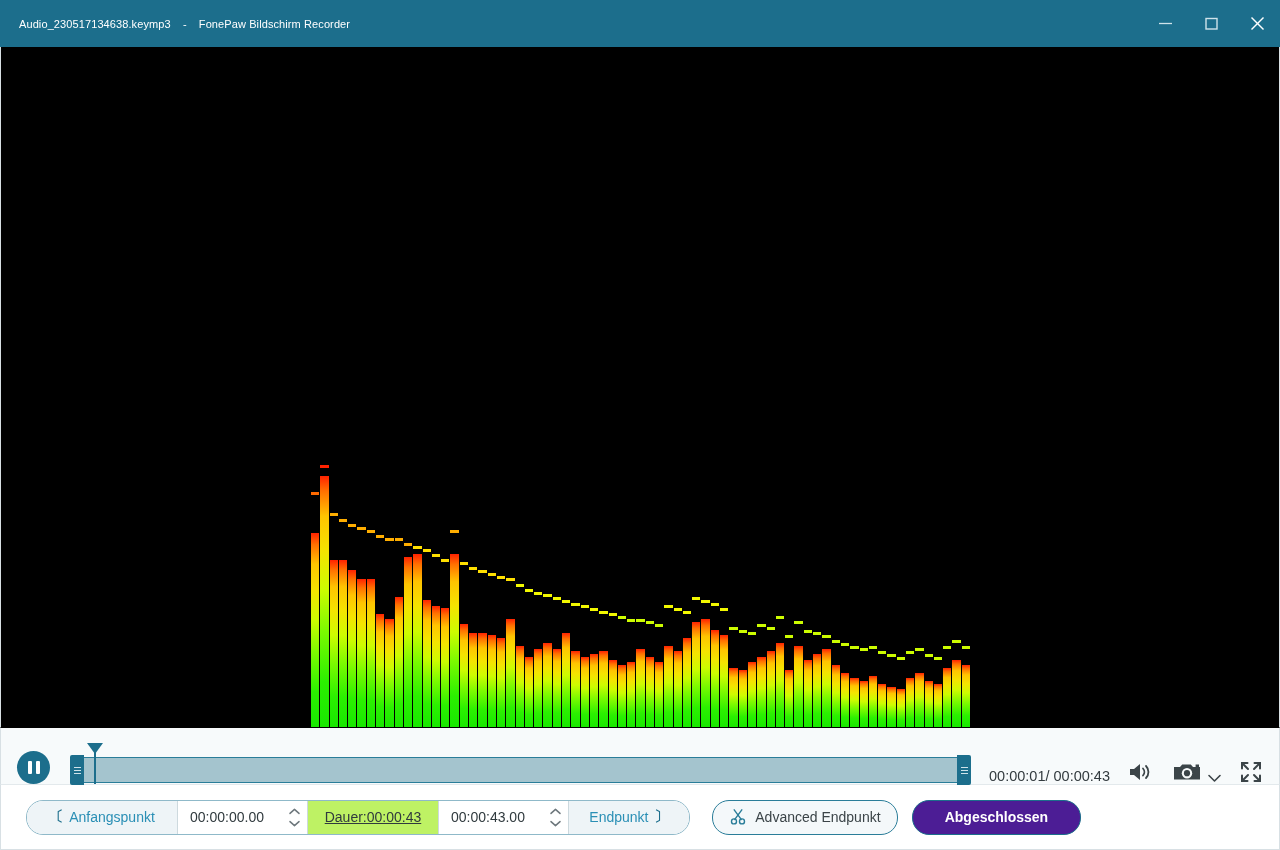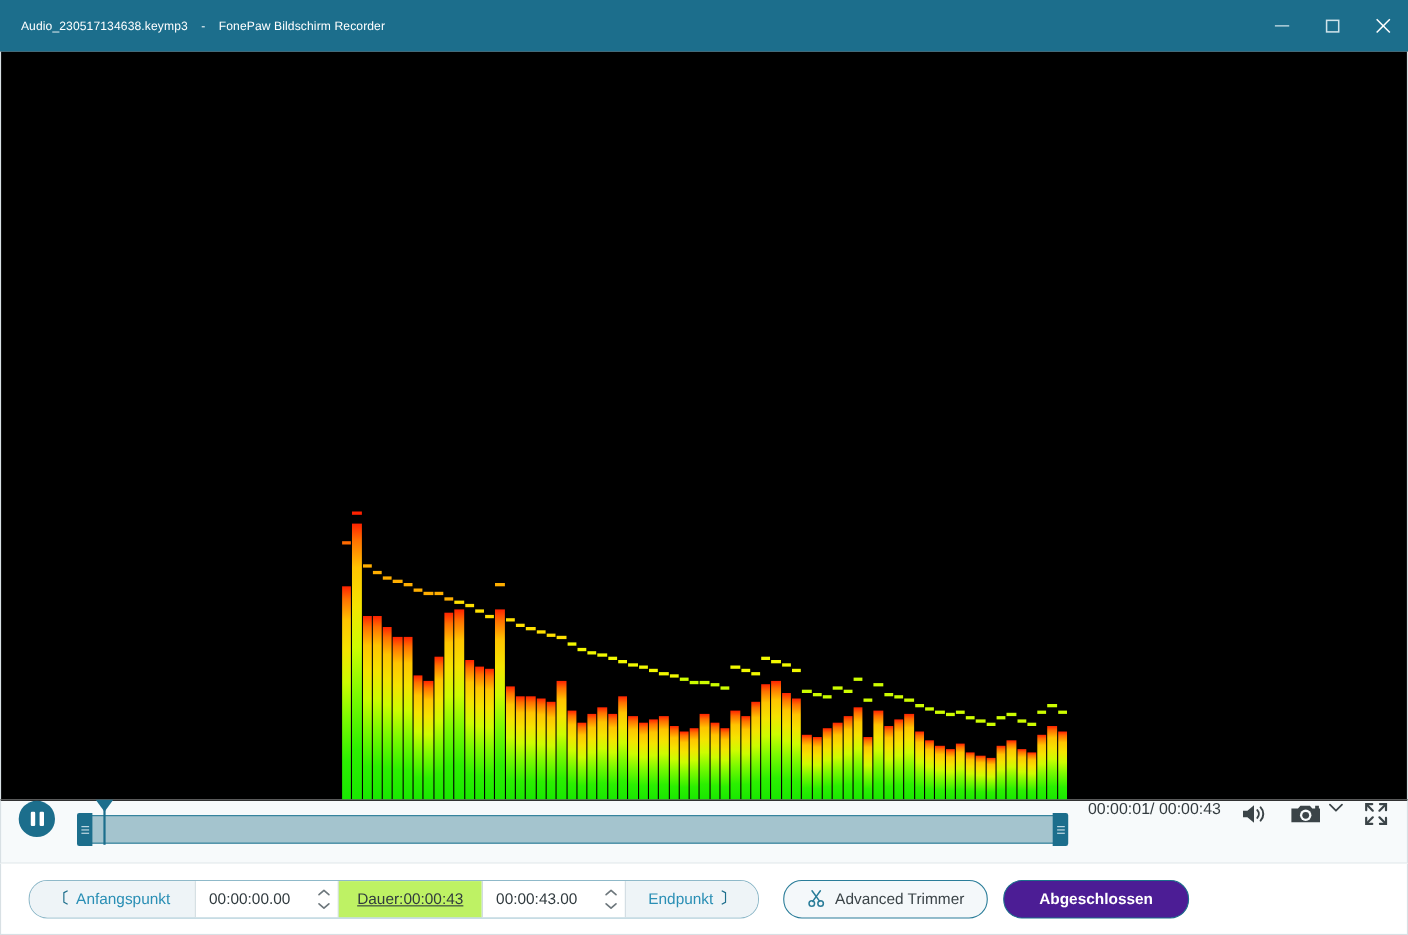--- a/index.html
+++ b/index.html
@@ -86,21 +86,21 @@
   }
 
   
   .playerbar {
     flex: 0 0 58px;
     background: #f7fafb;
     border-top: 1px solid #000;
     border-left: 1px solid #d8e0e4;
     border-right: 1px solid #d8e0e4;
     border-bottom: 1px solid #e3e9ec;
-    display: flex; align-items: flex-start;
+    display: flex; align-items: flex-end;
     padding: 0 16px 0 16px;
     position: relative;
   }
   .play-toggle {
     width: 33px; height: 33px;
     border-radius: 50%;
     background: #1c6e8c;
     display: flex; align-items: center; justify-content: center;
     cursor: pointer;
     flex: 0 0 33px;
@@ -673,21 +673,21 @@
 
     <div class="btn outline adv">
       <svg width="18" height="18" viewBox="0 0 18 18">
         <g fill="none" stroke="#2a7d99" stroke-width="1.4">
           <circle cx="5" cy="13.4" r="2.5"></circle>
           <circle cx="13" cy="13.4" r="2.5"></circle>
           <line x1="12.2" y1="11.4" x2="5.2" y2="1.8" stroke-linecap="round"></line>
           <line x1="5.8" y1="11.4" x2="12.8" y2="1.8" stroke-linecap="round"></line>
         </g>
       </svg>
-      <span>Advanced Trimmer</span>
+      <span>Advanced Endpunkt</span>
     </div>
 
 
     <div class="btn primary">
       <span>Abgeschlossen</span>
     </div>
   </div>
 </div>
 
 </body></html>

